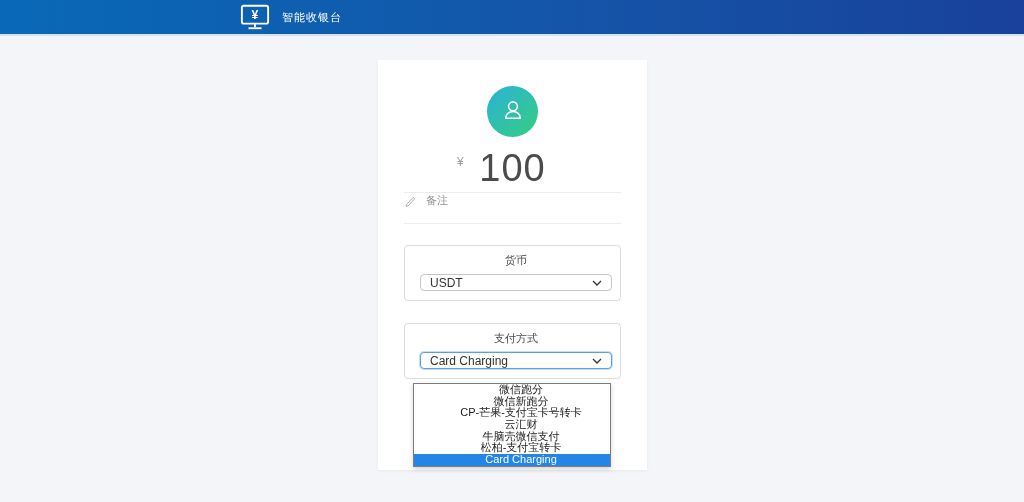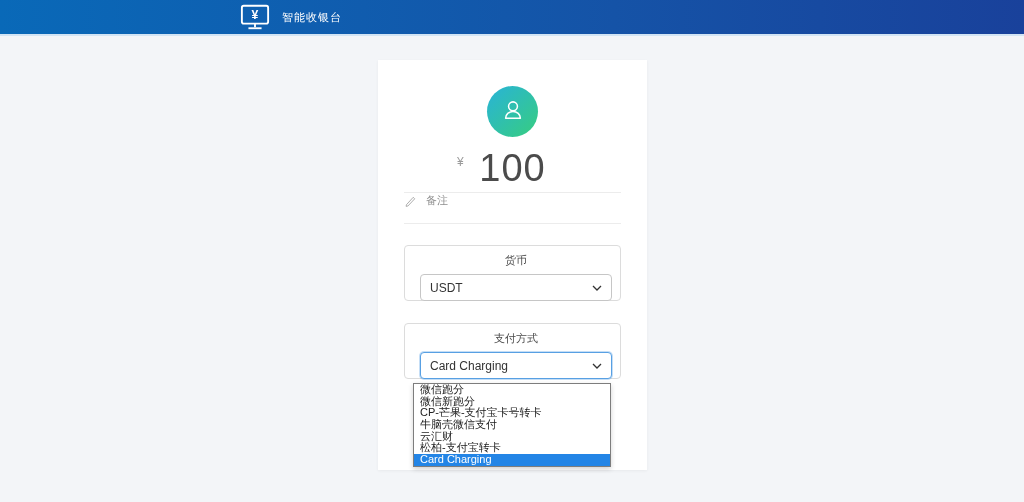--- a/index.html
+++ b/index.html
@@ -58,21 +58,21 @@
 
   .field-box {
     margin-top:21px;
     border:1px solid #dcdcdc; border-radius:4px;
     height:56px; padding:7px 8px 0 15px;
     text-align:center;
   }
   .field-box + .field-box { margin-top:22px; }
   .field-label { font-size:11px; color:#4a4a4a; margin-bottom:6px; }
   .select {
-    height:27px; background:#fff;
+    height:17px; background:#fff;
     border:1px solid #c6c6c6; border-radius:4px;
     display:flex; align-items:center; justify-content:space-between;
     padding:0 9px; cursor:pointer;
   }
   .select .sel-text { font-size:12px; color:#333; }
   .select.focused {
     border:1px solid #58a0e3;
     box-shadow:0 0 0 1px rgba(90,160,230,.35);
   }
   .chevron-down { display:inline-flex; }
@@ -82,22 +82,22 @@
     position:absolute; left:413px; top:383px;
     width:198px;
     background:#ffffff;
     border:1px solid #7d7d7d;
     list-style:none; z-index:10;
     box-shadow:0 2px 5px rgba(0,0,0,.18);
   }
   .dropdown .option {
     height:11.7px; line-height:11.7px;
     font-size:11px; color:#222;
-    padding-left:6px; white-space:nowrap;
-    overflow:hidden; cursor:default;
+    padding-left:18px; white-space:nowrap;
+    overflow:hidden; cursor:default;text-align:center;
   }
   .dropdown .option.selected { background:#2385e6; color:#ffffff; }
 </style>
 </head>
 <body>
 
 <header class="app-header">
   <div class="brand">
     <span class="logo-icon">
       <svg width="30" height="26" viewBox="0 0 32 27" fill="none">
@@ -164,20 +164,20 @@
 
 <ul class="dropdown">
 
     <li class="option">微信跑分</li>
 
     <li class="option">微信新跑分</li>
 
     <li class="option">CP-芒果-支付宝卡号转卡</li>
 
 
+    <li class="option">云汇财</li>
+
     <li class="option">牛脑壳微信支付</li>
-
-    <li class="option">云汇财</li>
 
     <li class="option">松柏-支付宝转卡</li>
 
     <li class="option selected">Card Charging</li>
   </ul>
 
 </body></html>

